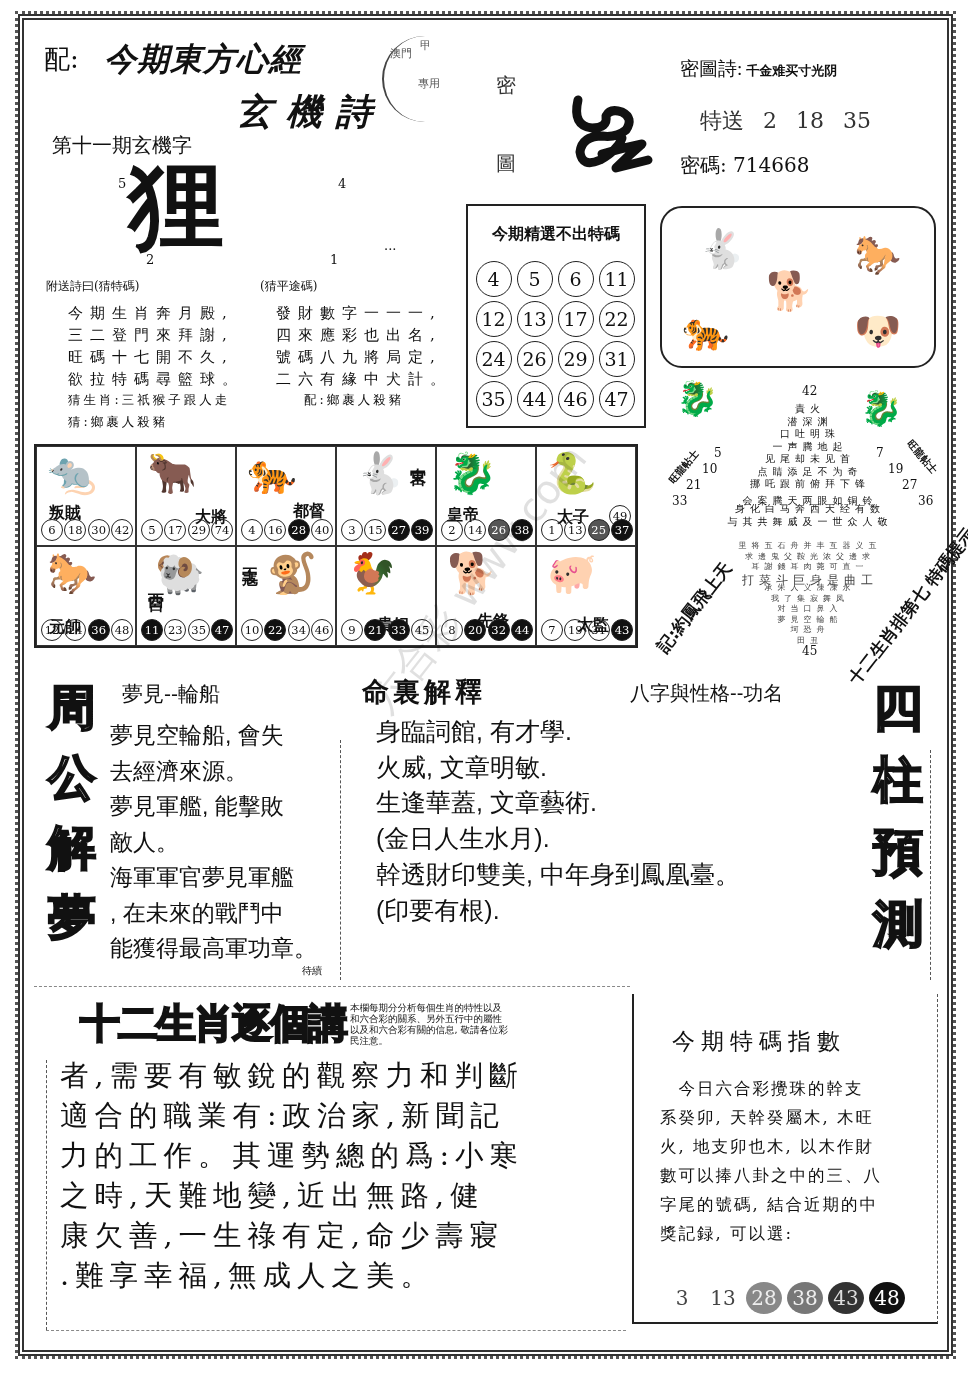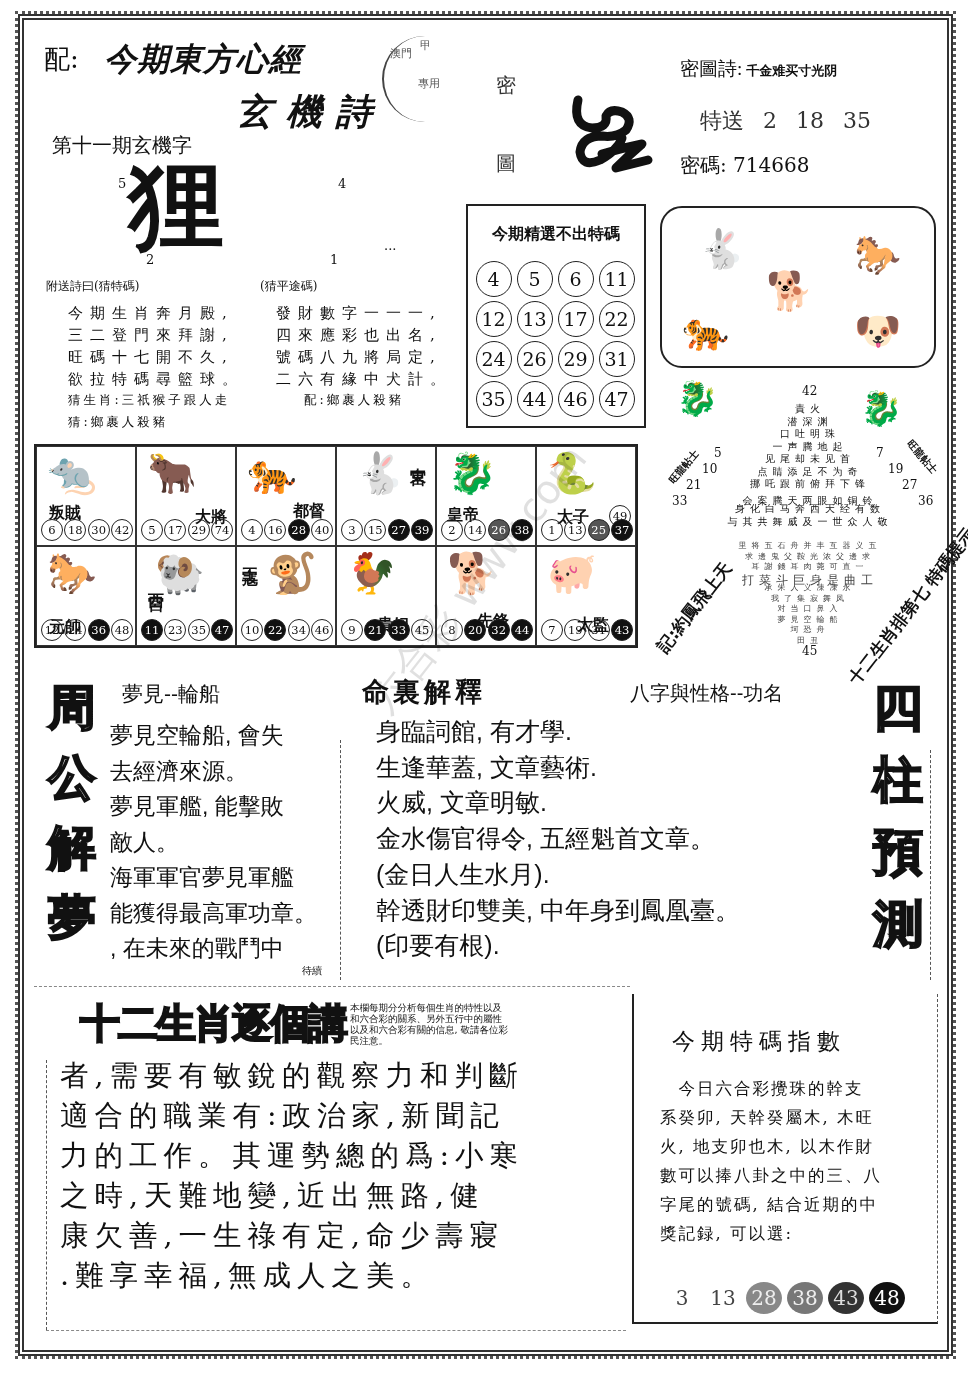--- a/index.html
+++ b/index.html
@@ -348,33 +348,32 @@
   <div>解</div>
   <div>夢</div>
 </div>
 <div class="abs dream-head">夢見--輪船</div>
 <div class="abs dream-body" id="dream-body">
     <div>夢見空輪船, 會失</div>
     <div>去經濟來源。</div>
     <div>夢見軍艦, 能擊敗</div>
     <div>敵人。</div>
     <div>海軍軍官夢見軍艦</div>
+    <div>, 在未來的戰鬥中</div>
     <div>能獲得最高軍功章。</div>
-    <div>, 在未來的戰鬥中</div>
   </div>
 <div class="abs dream-more">待續</div>
 <div class="vline" style="left:340px;top:740px;height:240px;"></div>
 
 <div class="abs ming-title">命裏解釋</div>
 <div class="abs ming-sub">八字與性格--功名</div>
 <div class="abs ming-body" id="ming-body">
     <div>身臨詞館, 有才學.</div>
+    <div>火威, 文章明敏.</div>
     <div>生逢華蓋, 文章藝術.</div>
-    <div>火威, 文章明敏.</div>
-    <div>金水傷官得令, 五經魁首文章。</div>
     <div>(金日人生水月).</div>
     <div>幹透財印雙美, 中年身到鳳凰臺。</div>
     <div>(印要有根).</div>
   </div>
 <div class="abs wm">六合彩 www.com</div>
 
 <div class="abs sizhu">
   <div>四</div>
   <div>柱</div>
   <div>預</div>

